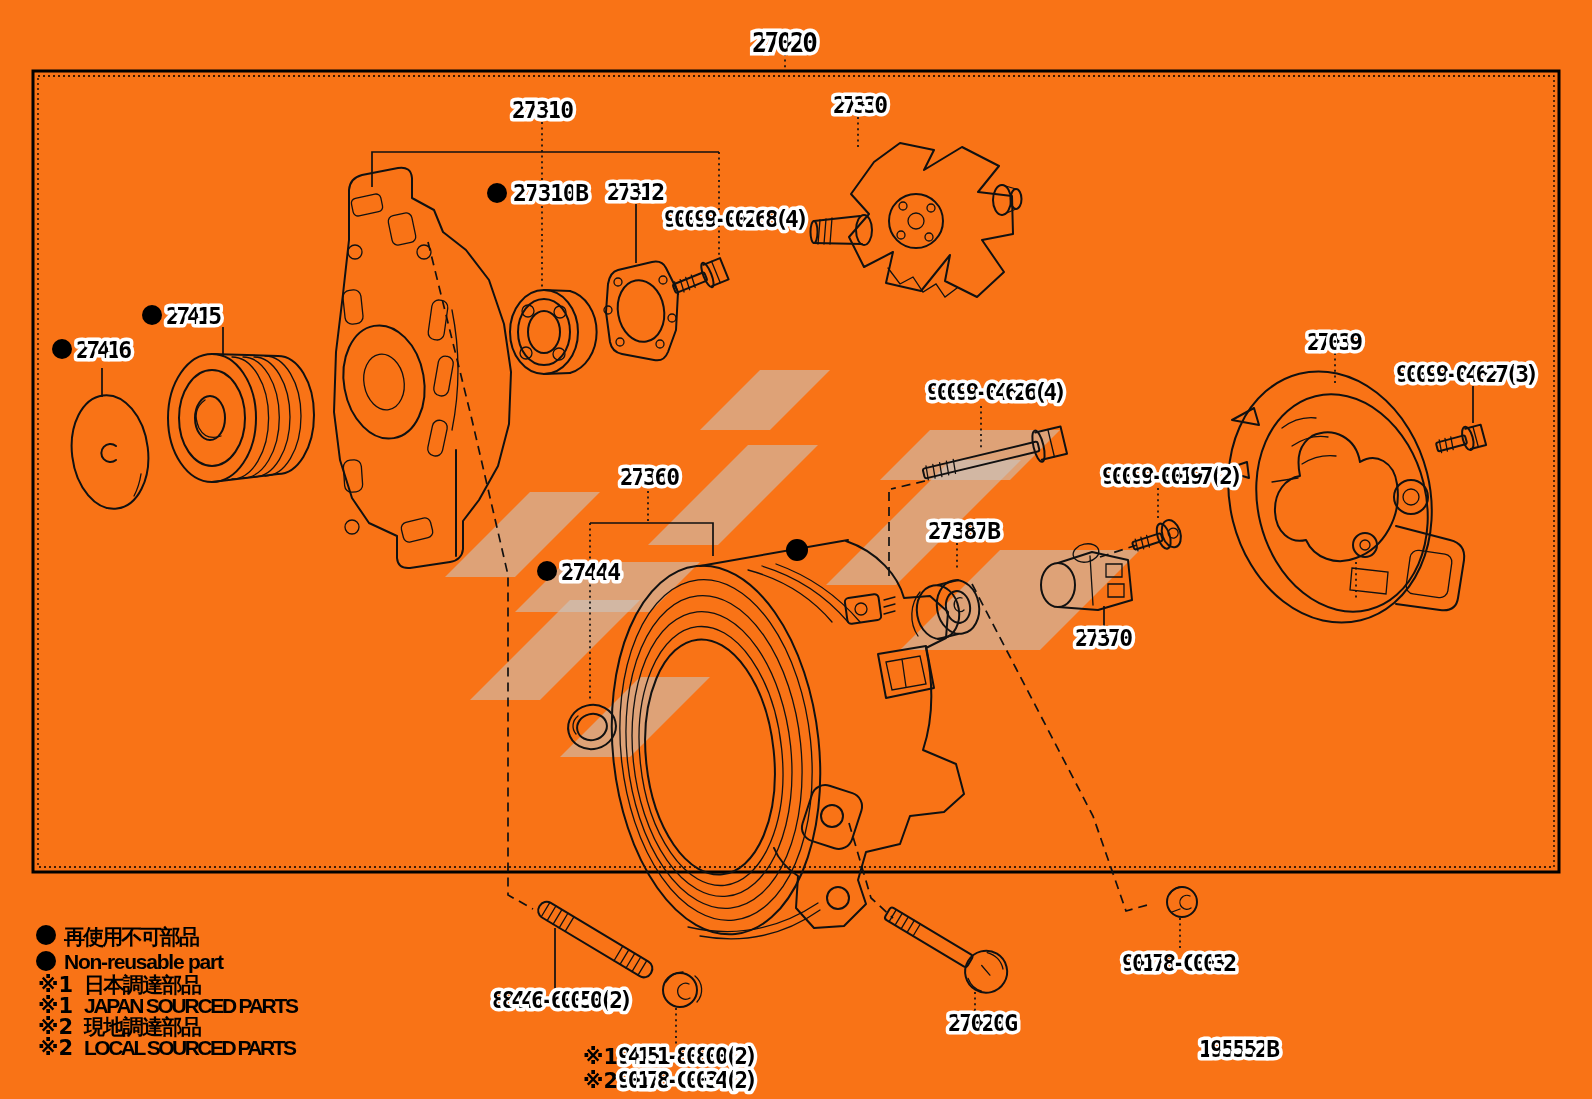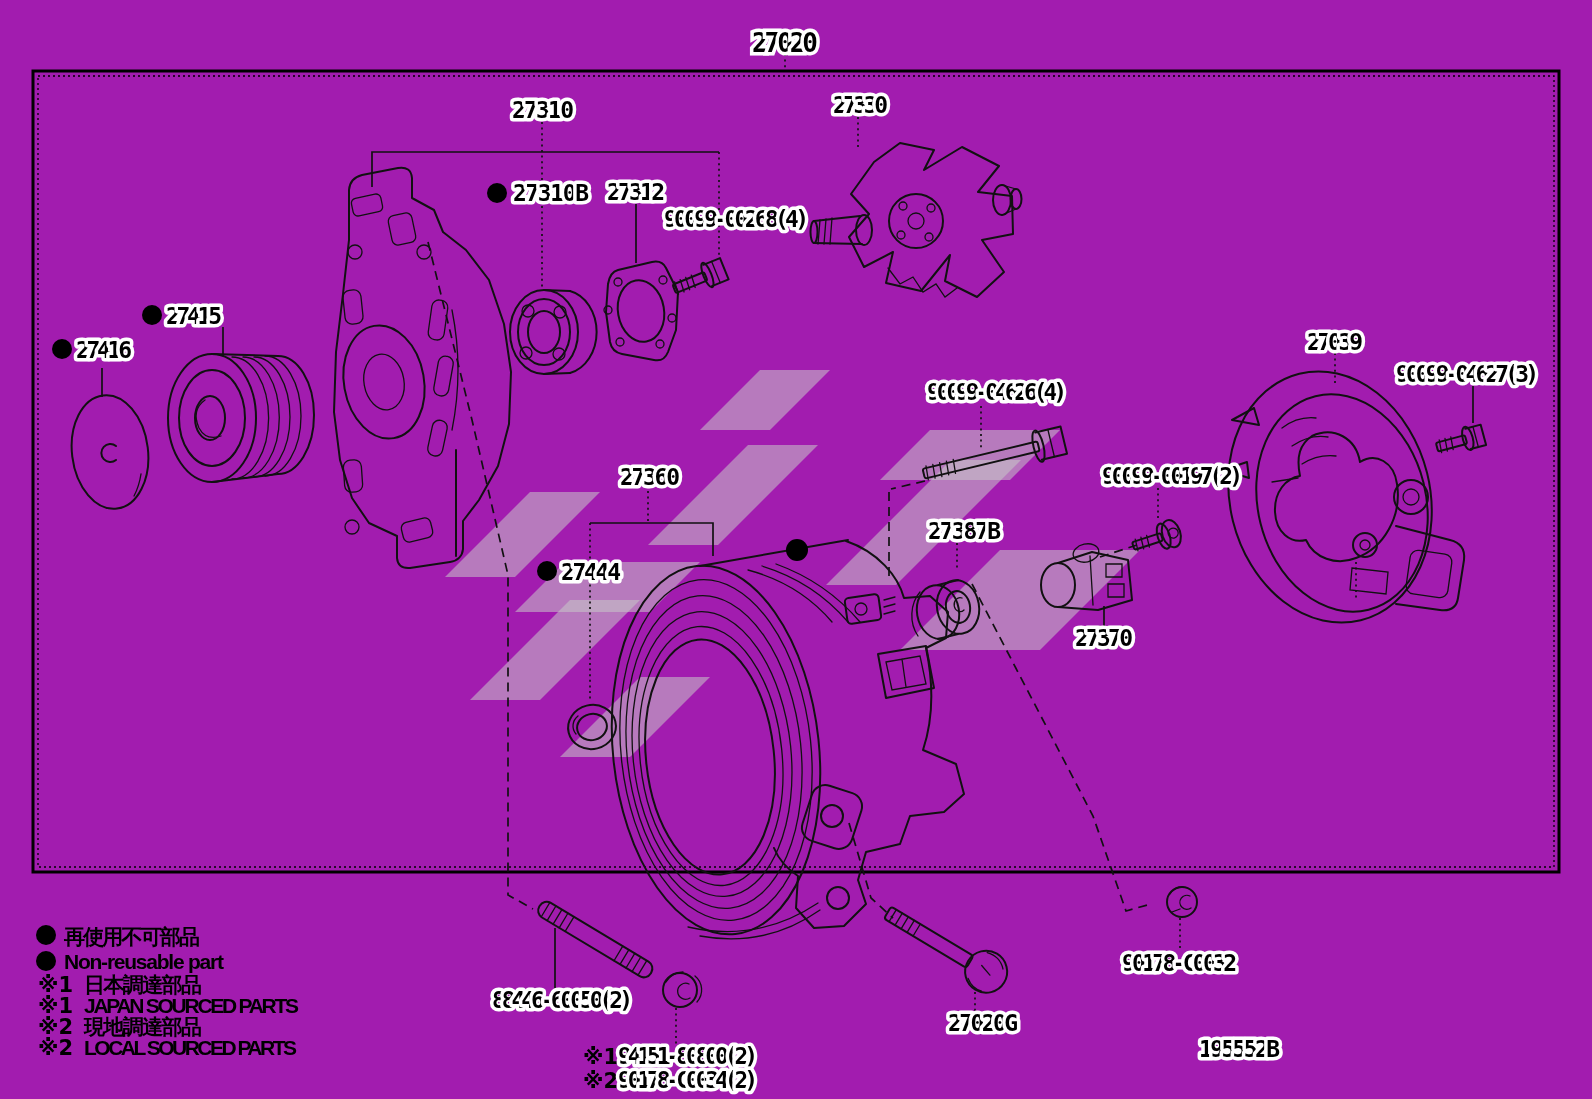--- a/index.html
+++ b/index.html
@@ -1,16 +1,16 @@
 <!DOCTYPE html>
 <html><head>
 <meta charset="utf-8">
 <style>
   html,body{margin:0;padding:0;background:#ffffff;}
-  .stage{position:relative;width:1592px;height:1099px;background:#a21caf;overflow:hidden;
+  .stage{position:relative;width:1592px;height:1099px;background:#f97316;overflow:hidden;
          font-family:"DejaVu Sans Mono", monospace;}
   svg{display:block}
   
   .ln{fill:none;stroke:#111;stroke-width:2;stroke-linecap:round;stroke-linejoin:round;}
   .thin{fill:none;stroke:#111;stroke-width:1.3;stroke-linecap:round;}
   .lead{fill:none;stroke:#111;stroke-width:1.7;}
   .dot{stroke-dasharray:2 3.6;}
   .dash{stroke-dasharray:9 6;}
   .bdr{fill:none;stroke:#000;stroke-width:3;}
   .bdr2{fill:none;stroke:#000;stroke-width:1.3;stroke-dasharray:2 3;}

